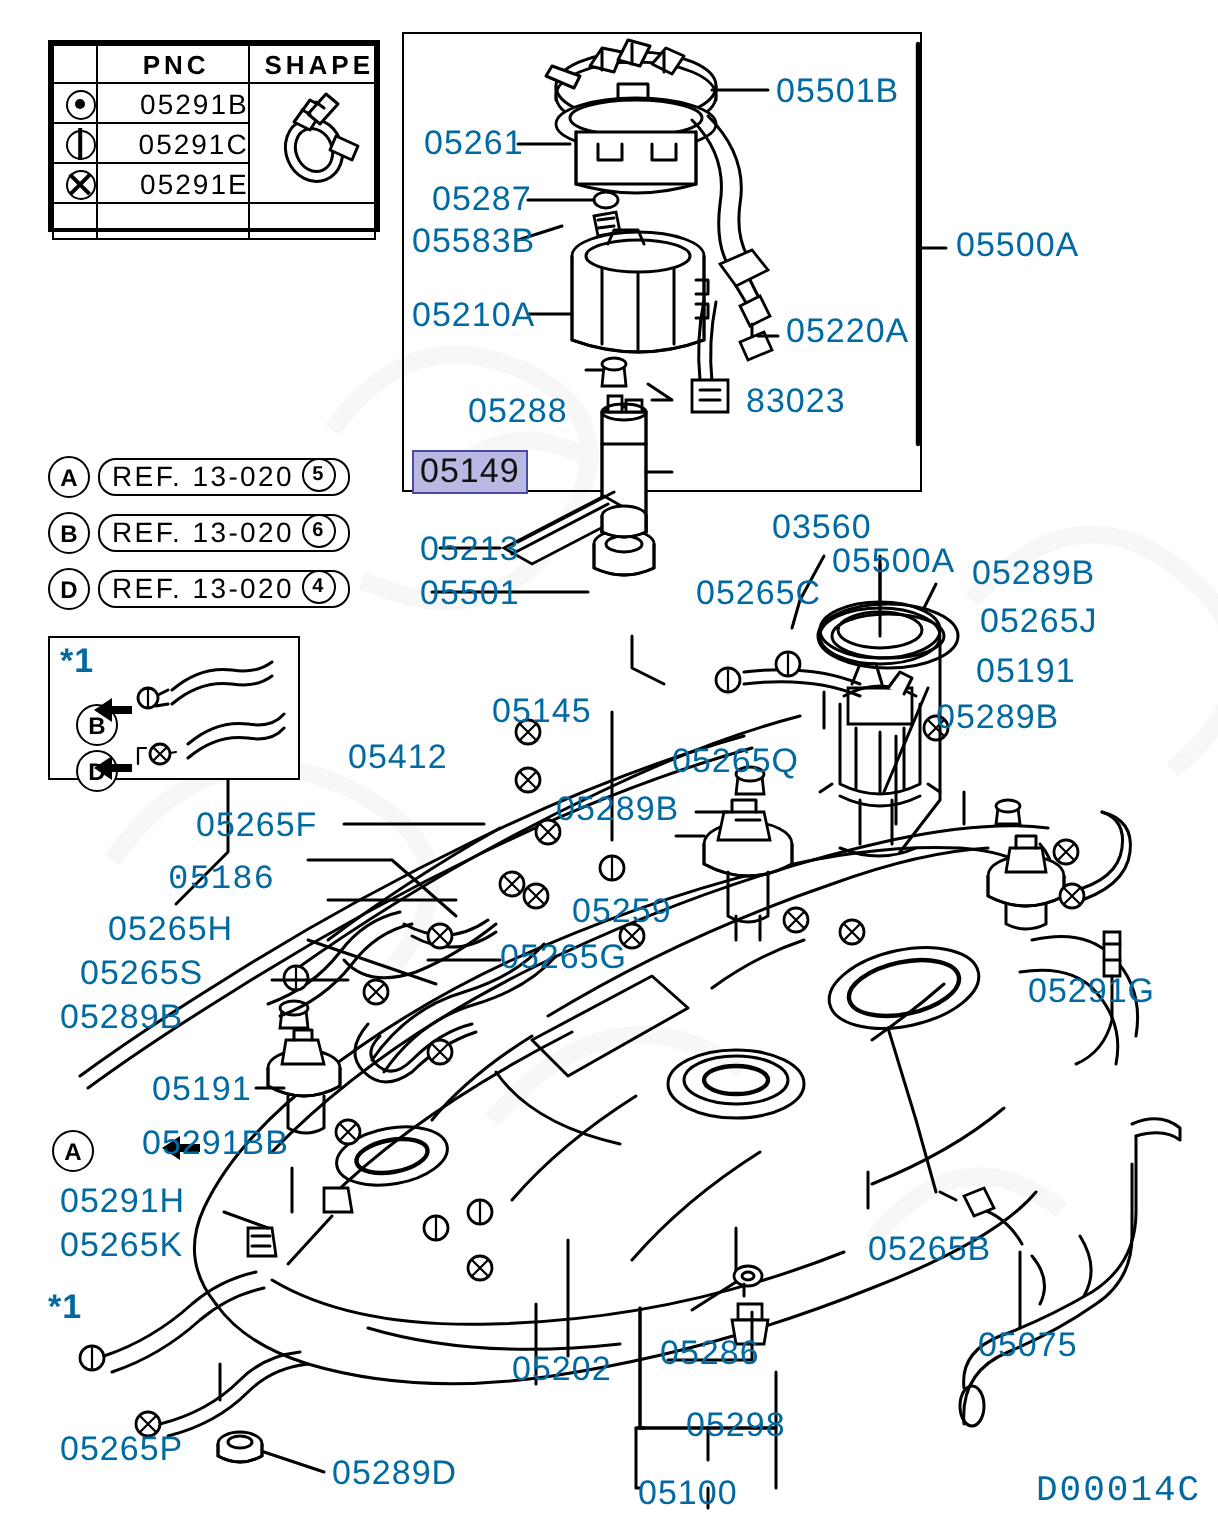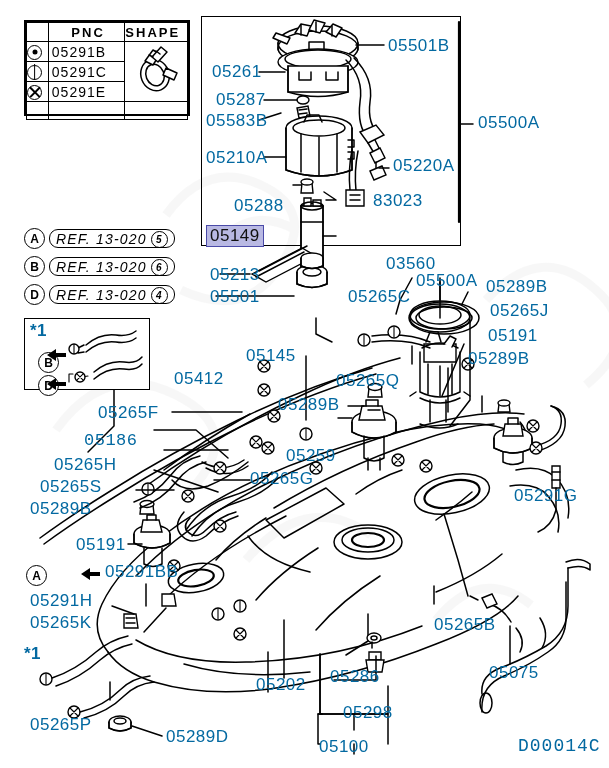--- a/index.html
+++ b/index.html
@@ -34,21 +34,21 @@
 
   
   #pnc-table{
     position:absolute;left:8px;top:20px;width:162px;height:92px;
     border:2px solid #000;border-collapse:collapse;background:#fff;
   }
   #pnc-table table{border-collapse:collapse;width:100%;height:100%;}
   #pnc-table td,#pnc-table th{
     border:1px solid #000;
     font-family:"Liberation Sans", sans-serif;
-    font-size:14px;font-weight:400;text-align:left;padding:0;
+    font-size:14px;font-weight:400;text-align:right;padding:0;
     letter-spacing:1px;
   }
   #pnc-table th{font-size:13px;letter-spacing:2px;font-weight:700;height:18px;}
   .c-sym{width:22px;}
   .c-pnc{width:76px;text-align:left;padding-left:3px !important;letter-spacing:1px;}
   .c-shape{width:62px;}
   .rowh{height:18px;}
 
   
   .sym{display:inline-block;width:13px;height:13px;border:1.6px solid #000;border-radius:50%;position:relative;vertical-align:middle;}
@@ -61,22 +61,22 @@
   
   .refrow{position:absolute;display:flex;align-items:center;gap:4px;}
   .circ{
     display:inline-flex;align-items:center;justify-content:center;
     width:19px;height:19px;border:1.7px solid #000;border-radius:50%;
     font-size:12px;font-weight:700;font-family:"Liberation Sans",sans-serif;
     background:#fff;
   }
   .refbox{
     border:1.7px solid #000;border-radius:9px;background:#fff;
-    padding:1px 6px;display:flex;align-items:flex-start;gap:4px;
-    font-size:14px;letter-spacing:1.2px;height:19px;box-sizing:border-box;font-style:italic;
+    padding:1px 6px;display:flex;align-items:flex-end;gap:4px;
+    font-size:14px;letter-spacing:1.2px;height:19px;box-sizing:border-box;
   }
   .circ-sm{
     display:inline-flex;align-items:center;justify-content:center;
     width:15px;height:15px;border:1.5px solid #000;border-radius:50%;
     font-size:10px;font-weight:700;
   }
 
   
   #note-box{
     position:absolute;left:8px;top:318px;width:124px;height:70px;
@@ -597,21 +597,21 @@
   <div class="lbl" style="left:262px;top:396px;">05289B</div>
   <div class="lbl" style="left:270px;top:447px;">05259</div>
 
   <div class="lbl" style="left:82px;top:404px;">05265F</div>
   <div class="lbl" style="left:68px;top:432px;font-family:Liberation Mono, monospace;">05186</div>
   <div class="lbl" style="left:38px;top:456px;">05265H</div>
   <div class="lbl" style="left:24px;top:478px;">05265S</div>
   <div class="lbl" style="left:14px;top:500px;">05289B</div>
   <div class="lbl" style="left:234px;top:470px;">05265G</div>
   <div class="lbl" style="left:60px;top:536px;">05191</div>
-  <div class="lbl" style="left:55px;top:563px;margin-left:34px;">05291BB</div>
+  <div class="lbl" style="left:55px;top:563px;">05291BB</div>
   <div class="lbl" style="left:14px;top:592px;">05291H</div>
   <div class="lbl" style="left:14px;top:614px;">05265K</div>
   <div class="lbl" style="left:8px;top:645px;font-weight:700;">*1</div>
   <div class="lbl" style="left:14px;top:716px;">05265P</div>
   <div class="lbl" style="left:150px;top:728px;">05289D</div>
 
   <div class="lbl" style="left:240px;top:676px;">05202</div>
   <div class="lbl" style="left:314px;top:668px;">05286</div>
   <div class="lbl" style="left:327px;top:704px;">05298</div>
   <div class="lbl" style="left:303px;top:738px;">05100</div>

